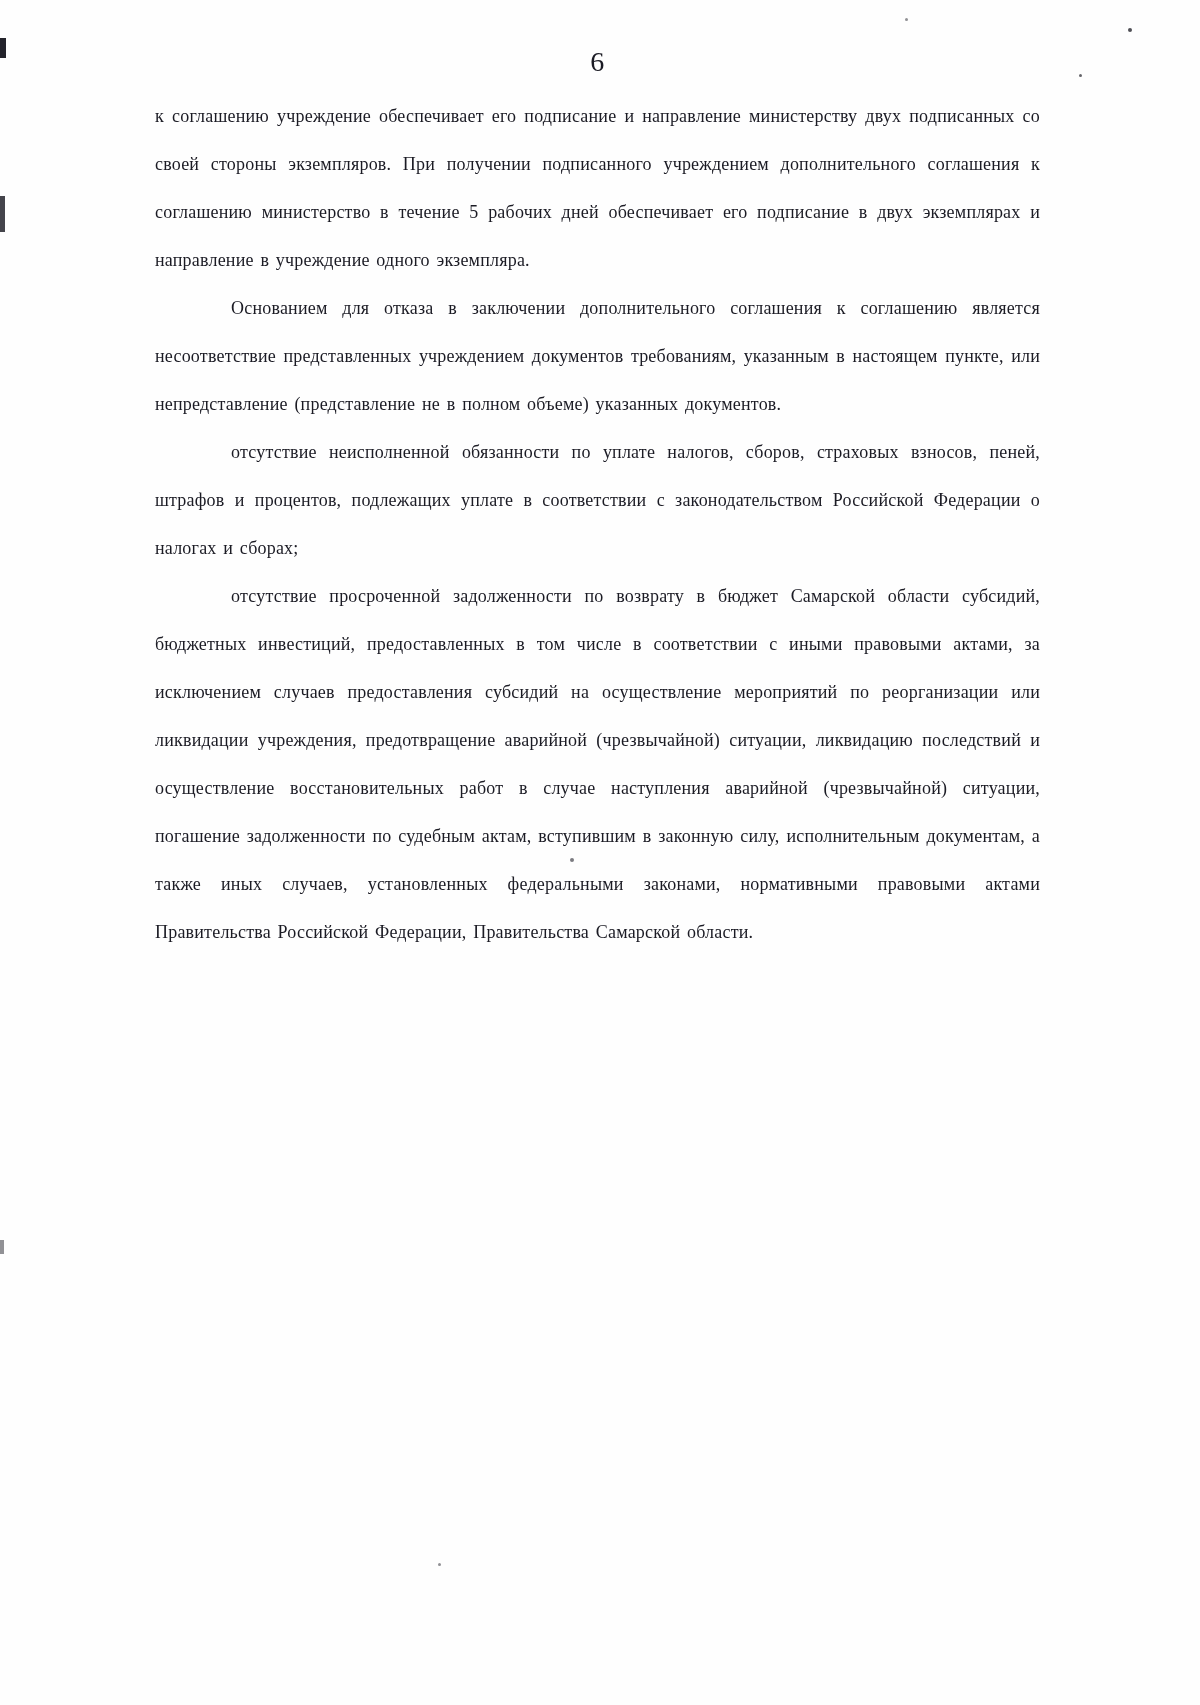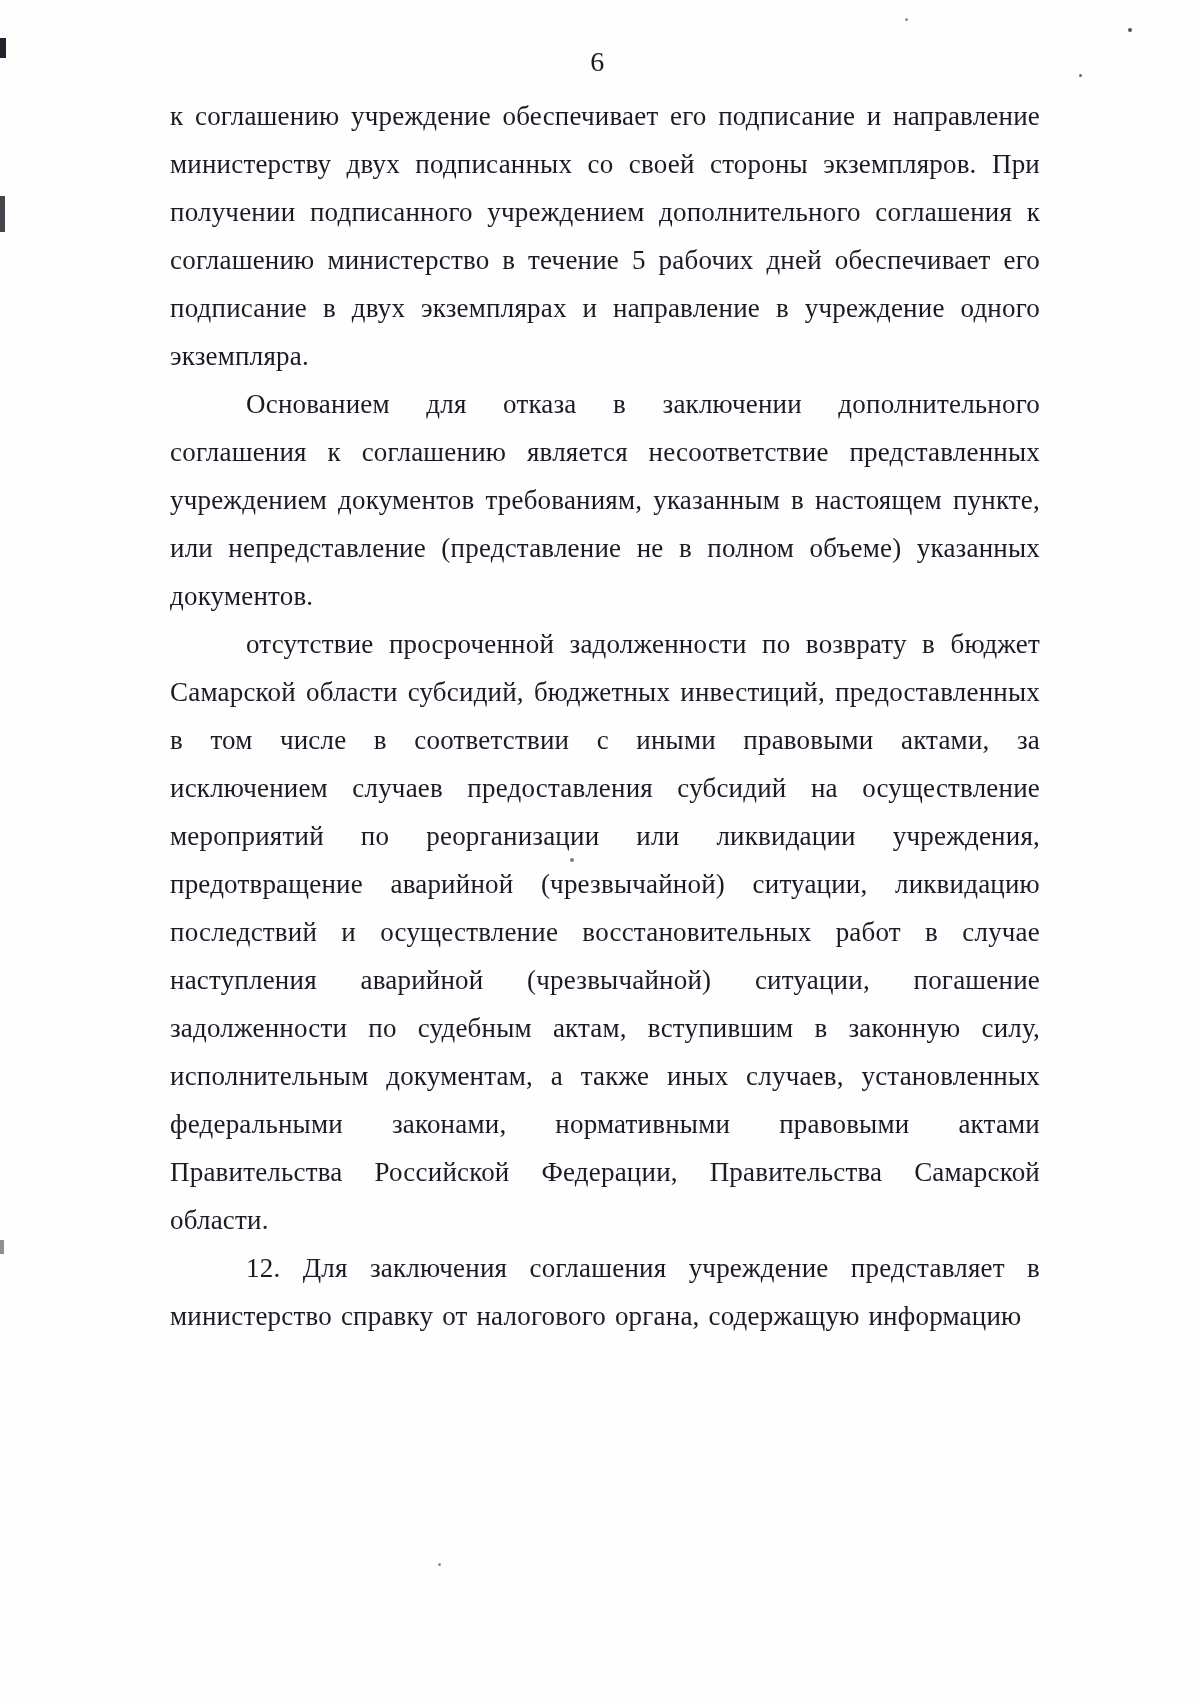--- a/index.html
+++ b/index.html
@@ -19,26 +19,25 @@
     padding: 46px 160px 0 155px;
   }
   .page-number {
     text-align: center;
     font-size: 28px;
     line-height: 32px;
     margin-bottom: 14px;
     letter-spacing: 0.3px;
   }
   .content {
-    font-size: 27px;
+    font-size: 18px;
     line-height: 48px;
     text-align: justify;
     letter-spacing: 0.2px;
     word-spacing: 2px;
-    margin-left: 15px;
   }
   .para {
     margin: 0;
     text-indent: 76px;
   }
   .para.no-indent {
     text-indent: 0;
   }
   
   .speck {
@@ -66,17 +65,17 @@
   <span class="speck a5"></span>
   <span class="speck a6"></span>
   <span class="speck a7"></span>
   <span class="speck a8"></span>
 
   <div class="page-number">6</div>
 
   <div class="content">
     <p class="para no-indent">к соглашению учреждение обеспечивает его подписание и направление министерству двух подписанных со своей стороны экземпляров. При получении подписанного учреждением дополнительного соглашения к соглашению министерство в течение 5 рабочих дней обеспечивает его подписание в двух экземплярах и направление в учреждение одного экземпляра.</p>
     <p class="para">Основанием для отказа в заключении дополнительного соглашения к соглашению является несоответствие представленных учреждением документов требованиям, указанным в настоящем пункте, или непредставление (представление не в полном объеме) указанных документов.</p>
+    <p class="para">отсутствие неисполненной обязанности по уплате налогов, сборов, страховых взносов, пеней, штрафов и процентов, подлежащих уплате в соответствии с законодательством Российской Федерации о налогах и сборах;</p>
     <p class="para">отсутствие просроченной задолженности по возврату в бюджет Самарской области субсидий, бюджетных инвестиций, предоставленных в том числе в соответствии с иными правовыми актами, за исключением случаев предоставления субсидий на осуществление мероприятий по реорганизации или ликвидации учреждения, предотвращение аварийной (чрезвычайной) ситуации, ликвидацию последствий и осуществление восстановительных работ в случае наступления аварийной (чрезвычайной) ситуации, погашение задолженности по судебным актам, вступившим в законную силу, исполнительным документам, а также иных случаев, установленных федеральными законами, нормативными правовыми актами Правительства Российской Федерации, Правительства Самарской области.</p>
-    <p class="para">12. Для заключения соглашения учреждение представляет в министерство справку от налогового органа, содержащую информацию</p>
   </div>
 
 </div>
 
 </body></html>

